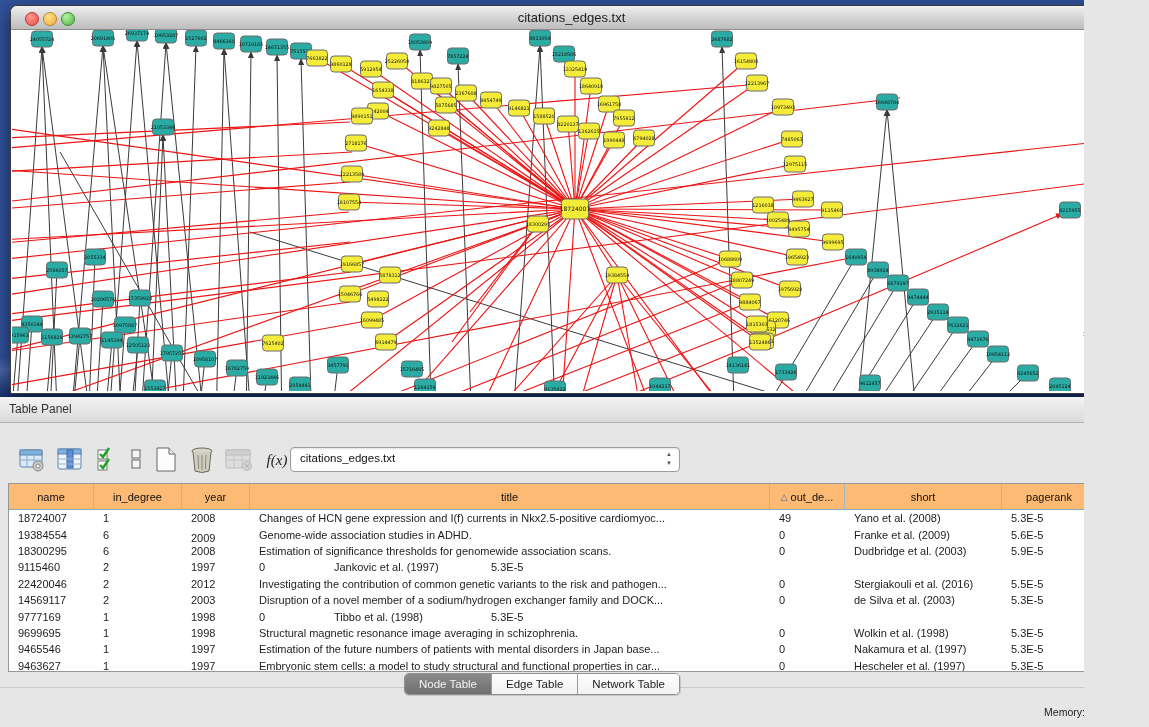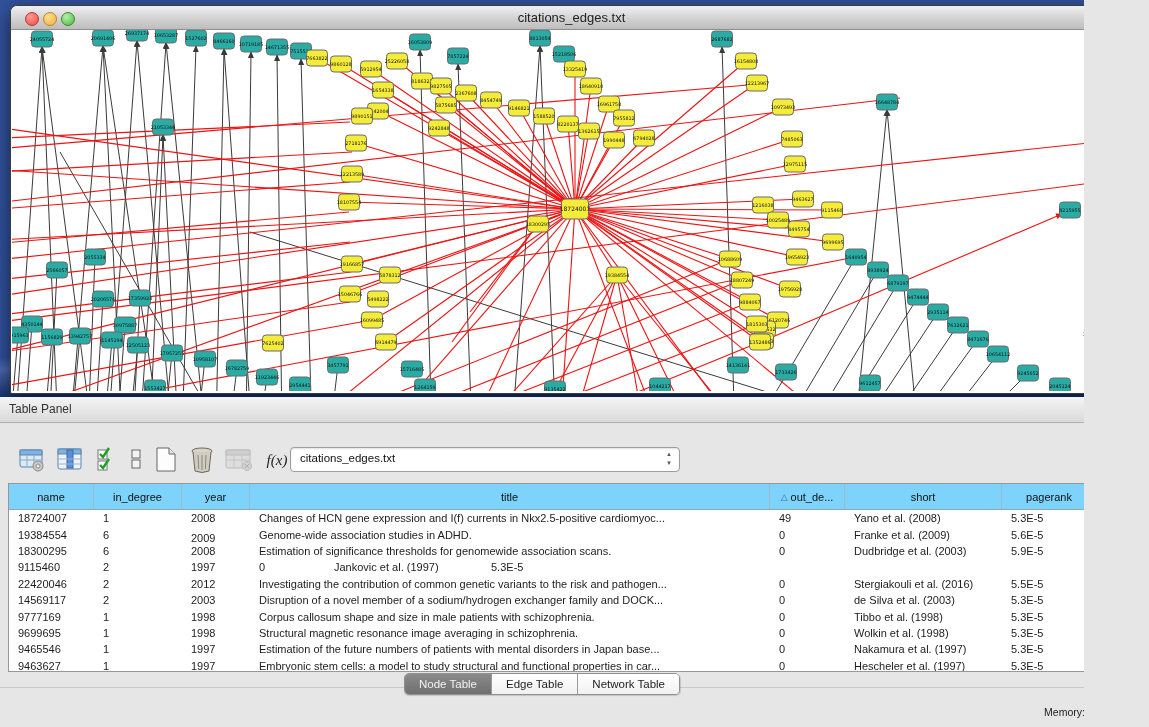--- a/index.html
+++ b/index.html
@@ -41,21 +41,21 @@
   .tbtn{position:absolute;top:24px;width:28px;height:28px;border:none;background:transparent;padding:0;cursor:pointer;}
   .tbtn svg{display:block;}
   #fx-label{font-family:"Liberation Serif",serif;font-style:italic;font-size:15px;color:#222;}
   #table-combo{position:absolute;left:290px;top:25px;width:388px;height:23px;background:#fff;
     border:1px solid #9d9d9d;border-radius:4px;box-shadow:inset 0 1px 2px rgba(0,0,0,.12);}
   #combo-text{position:absolute;left:9px;top:4px;font-size:11.5px;color:#111;}
   #combo-arrows{position:absolute;right:7px;top:2px;font-size:6px;color:#555;line-height:9px;text-align:center;}
 
   #table-wrap{position:absolute;left:8px;top:483px;width:1130px;height:189px;background:#fff;
     border:1px solid #979797;box-sizing:border-box;overflow:hidden;}
-  #thead{display:flex;height:25px;background:#7dd3fc;border-bottom:1px solid #8fa8b5;}
+  #thead{display:flex;height:25px;background:#fdba74;border-bottom:1px solid #8fa8b5;}
   .th{box-sizing:border-box;border-right:1px solid #9fbac7;font-size:11px;color:#111;
       display:flex;align-items:center;justify-content:center;overflow:hidden;white-space:nowrap;cursor:pointer;}
   .sort-tri{color:#3a6ea8;font-size:9px;margin-right:3px;}
   .trow{display:flex;height:16.4px;align-items:center;cursor:default;}
   .td{box-sizing:border-box;padding-left:9px;font-size:11px;color:#1c1c1c;
       overflow:hidden;white-space:nowrap;}
   #vscroll{position:absolute;right:0;top:25px;width:15px;height:163px;background:#fafafa;border-left:1px solid #dcdcdc;}
   #vthumb{position:absolute;left:2px;top:2px;width:10px;height:36px;border-radius:6px;
       background:linear-gradient(90deg,#c9c9c9,#a8a8a8);border:1px solid #9a9a9a;}
 
@@ -660,21 +660,20 @@
           <div class="td" style="width: 68px; flex: 0 0 68px;">2003</div>
           <div class="td" style="width: 520px; flex: 0 0 520px;">Disruption of a novel member of a sodium/hydrogen exchanger family and DOCK...</div>
           <div class="td" style="width: 75px; flex: 0 0 75px;">0</div>
           <div class="td" style="width: 157px; flex: 0 0 157px;">de Silva et al. (2003)</div>
           <div class="td" style="width: 95px; flex: 0 0 95px;">5.3E-5</div>
         </div>
         <div class="trow">
           <div class="td" style="width: 85px; flex: 0 0 85px;">9777169</div>
           <div class="td" style="width: 88px; flex: 0 0 88px;">1</div>
           <div class="td" style="width: 68px; flex: 0 0 68px;">1998</div>
-          <div class="td" style="width: 520px; flex: 0 0 520px;">Corpus callosum shape and size in male patients with schizophrenia.</div>
           <div class="td" style="width: 75px; flex: 0 0 75px;">0</div>
           <div class="td" style="width: 157px; flex: 0 0 157px;">Tibbo et al. (1998)</div>
           <div class="td" style="width: 95px; flex: 0 0 95px;">5.3E-5</div>
         </div>
         <div class="trow">
           <div class="td" style="width: 85px; flex: 0 0 85px;">9699695</div>
           <div class="td" style="width: 88px; flex: 0 0 88px;">1</div>
           <div class="td" style="width: 68px; flex: 0 0 68px;">1998</div>
           <div class="td" style="width: 520px; flex: 0 0 520px;">Structural magnetic resonance image averaging in schizophrenia.</div>
           <div class="td" style="width: 75px; flex: 0 0 75px;">0</div>

